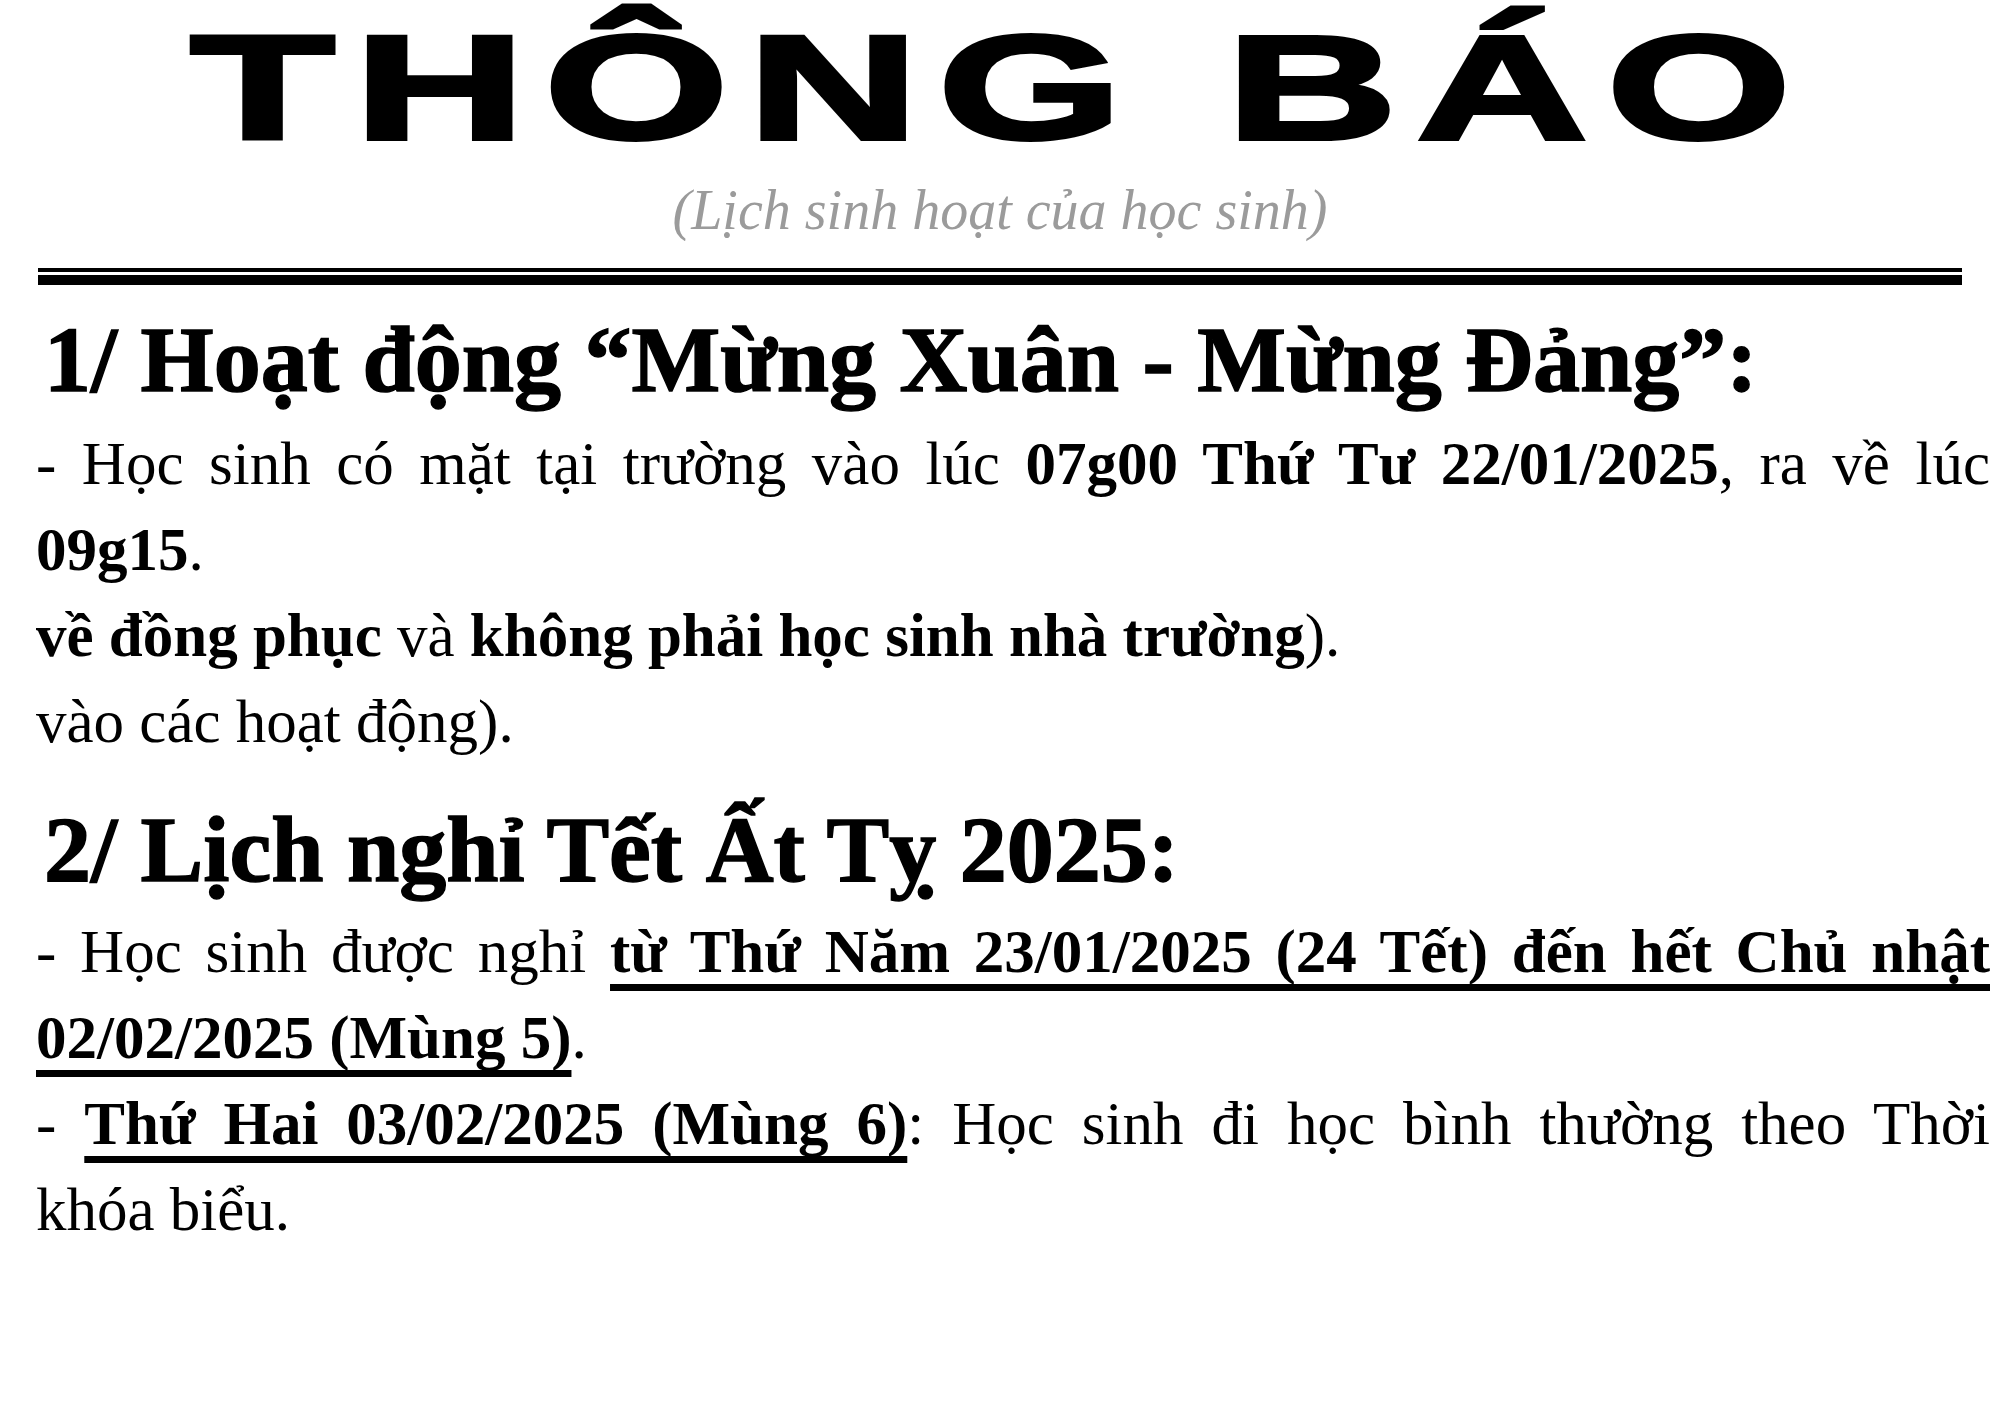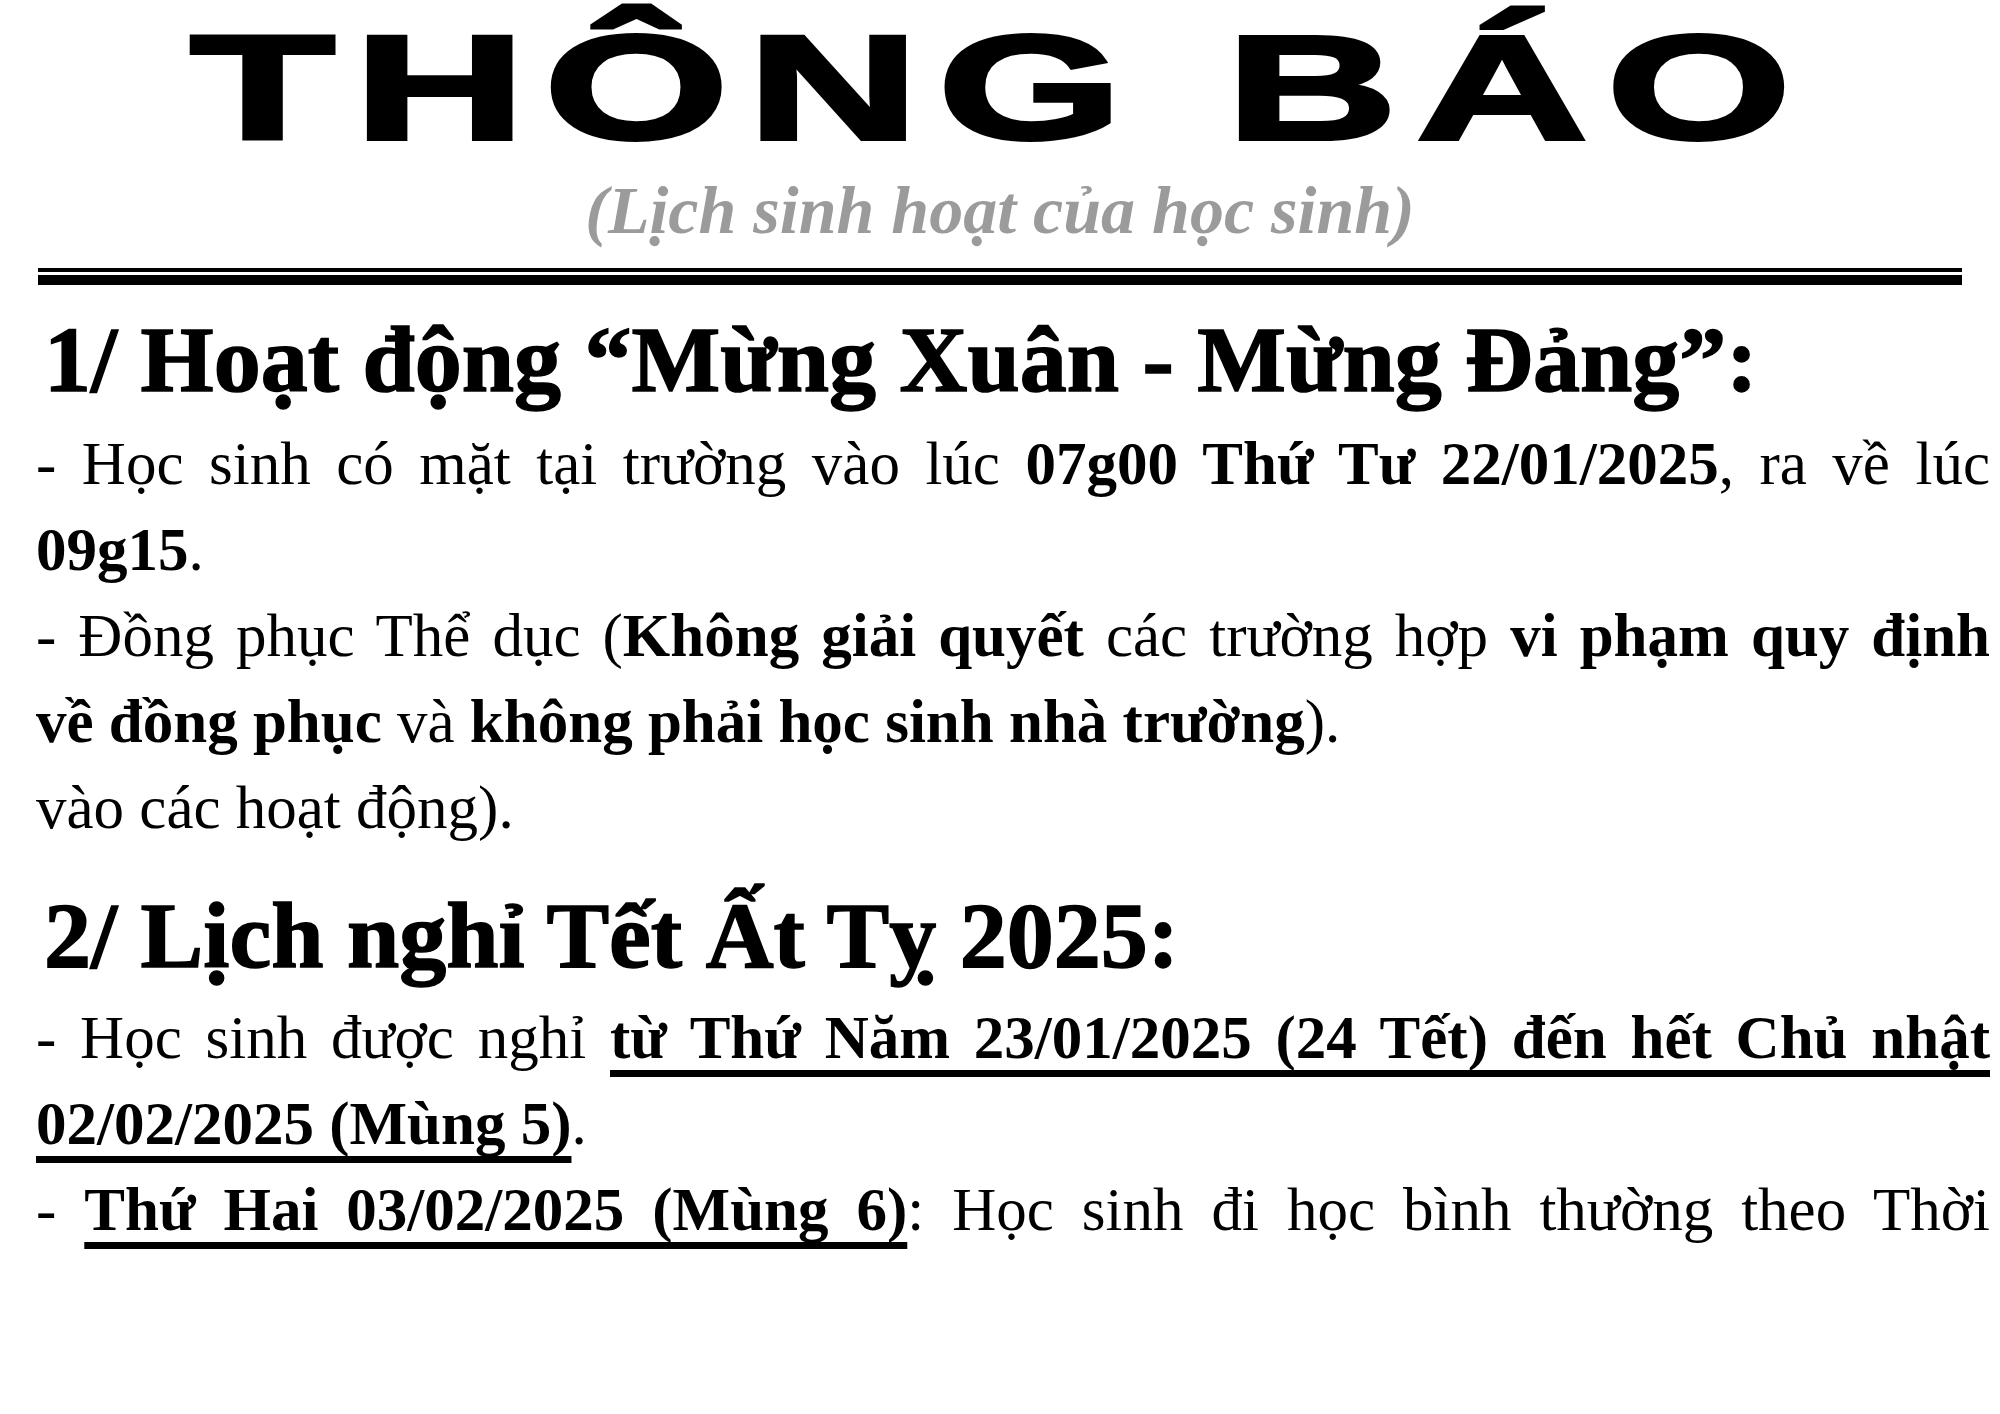--- a/index.html
+++ b/index.html
@@ -22,22 +22,22 @@
     -webkit-text-stroke:4px #000;
     white-space:nowrap;
   }
   .title-inner{display:inline-block;transform:scaleX(1.6);transform-origin:50% 50%;}
   
   .subtitle{
     text-align:center;
     margin-top:2px;
     font-family:"Liberation Serif",serif;
     font-style:italic;
-    font-weight:bold;
-    font-size:68px;
+    font-weight:normal;
+    font-size:56px;
     line-height:92px;
     color:#9b9b9b;
   }
   
   .rule{margin:12px 38px 0 38px;}
   .rule-thin{height:4px;background:#000;}
   .rule-gap{height:3px;background:transparent;}
   .rule-thick{height:10px;background:#000;}
   
   .h{
@@ -87,21 +87,20 @@
   </div>
 
   <div class="section section1">
     <div class="h">1/ Hoạt động “Mừng Xuân - Mừng Đảng”:</div>
     <div class="body">
         <div class="para">
           <div class="line jline"><span>- Học sinh có mặt tại trường vào lúc </span><span class="b">07g00 Thứ Tư 22/01/2025</span><span>, ra về lúc</span></div>
           <div class="line"><span class="b">09g15</span><span>.</span></div>
         </div>
         <div class="para">
-          <div class="line jline"><span>- Đồng phục Thể dục (</span><span class="b">Không giải quyết</span><span> các trường hợp </span><span class="b">vi phạm quy định</span></div>
           <div class="line"><span class="b">về đồng phục</span><span> và </span><span class="b">không phải học sinh nhà trường</span><span>).</span></div>
         </div>
         <div class="para">
           <div class="line"><span>vào các hoạt động).</span></div>
         </div>
       </div>
   </div>
 
   <div class="section section2">
     <div class="h">2/ Lịch nghỉ Tết Ất Tỵ 2025:</div>

